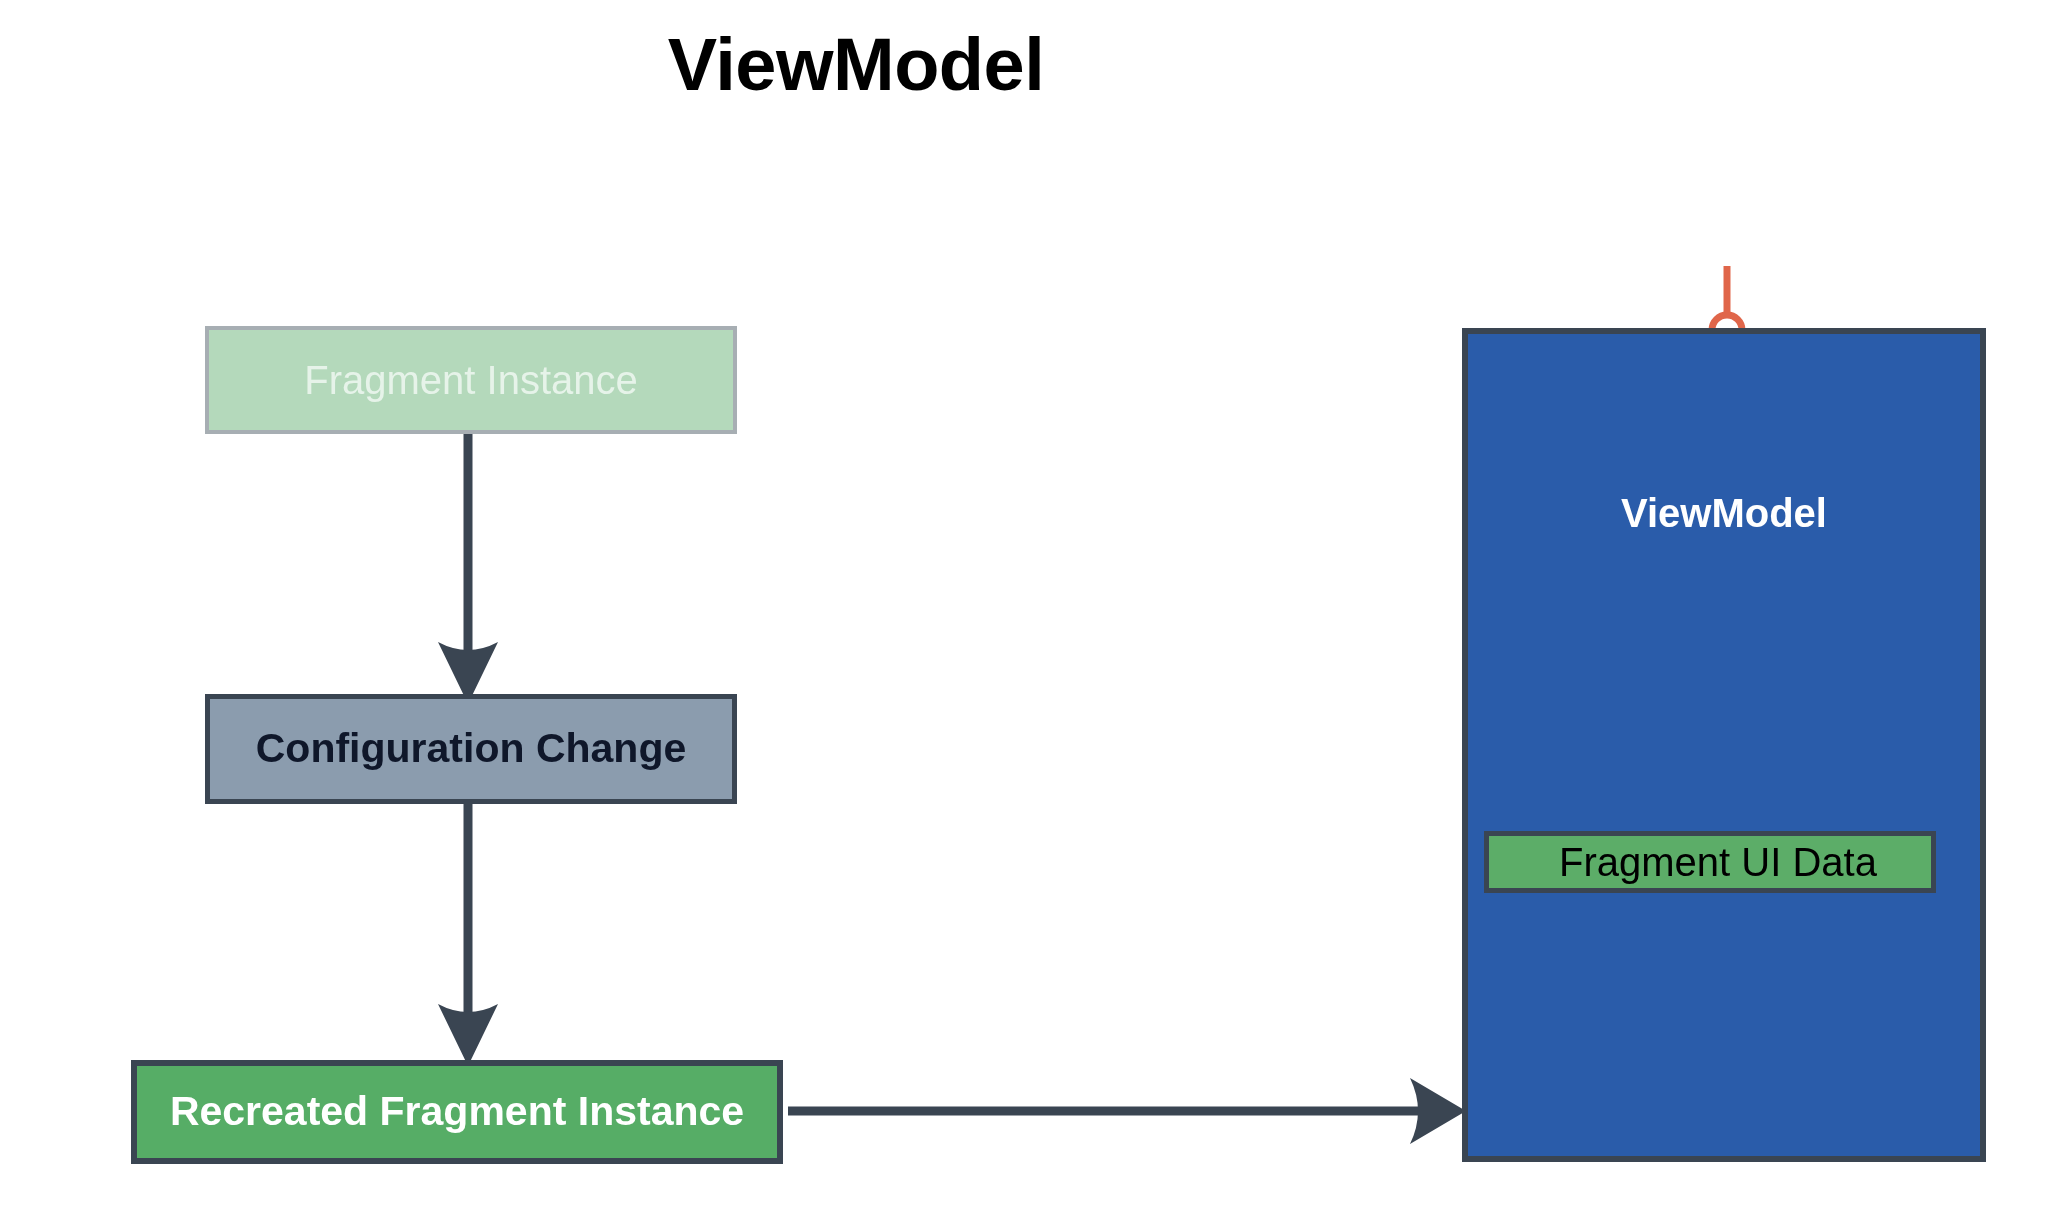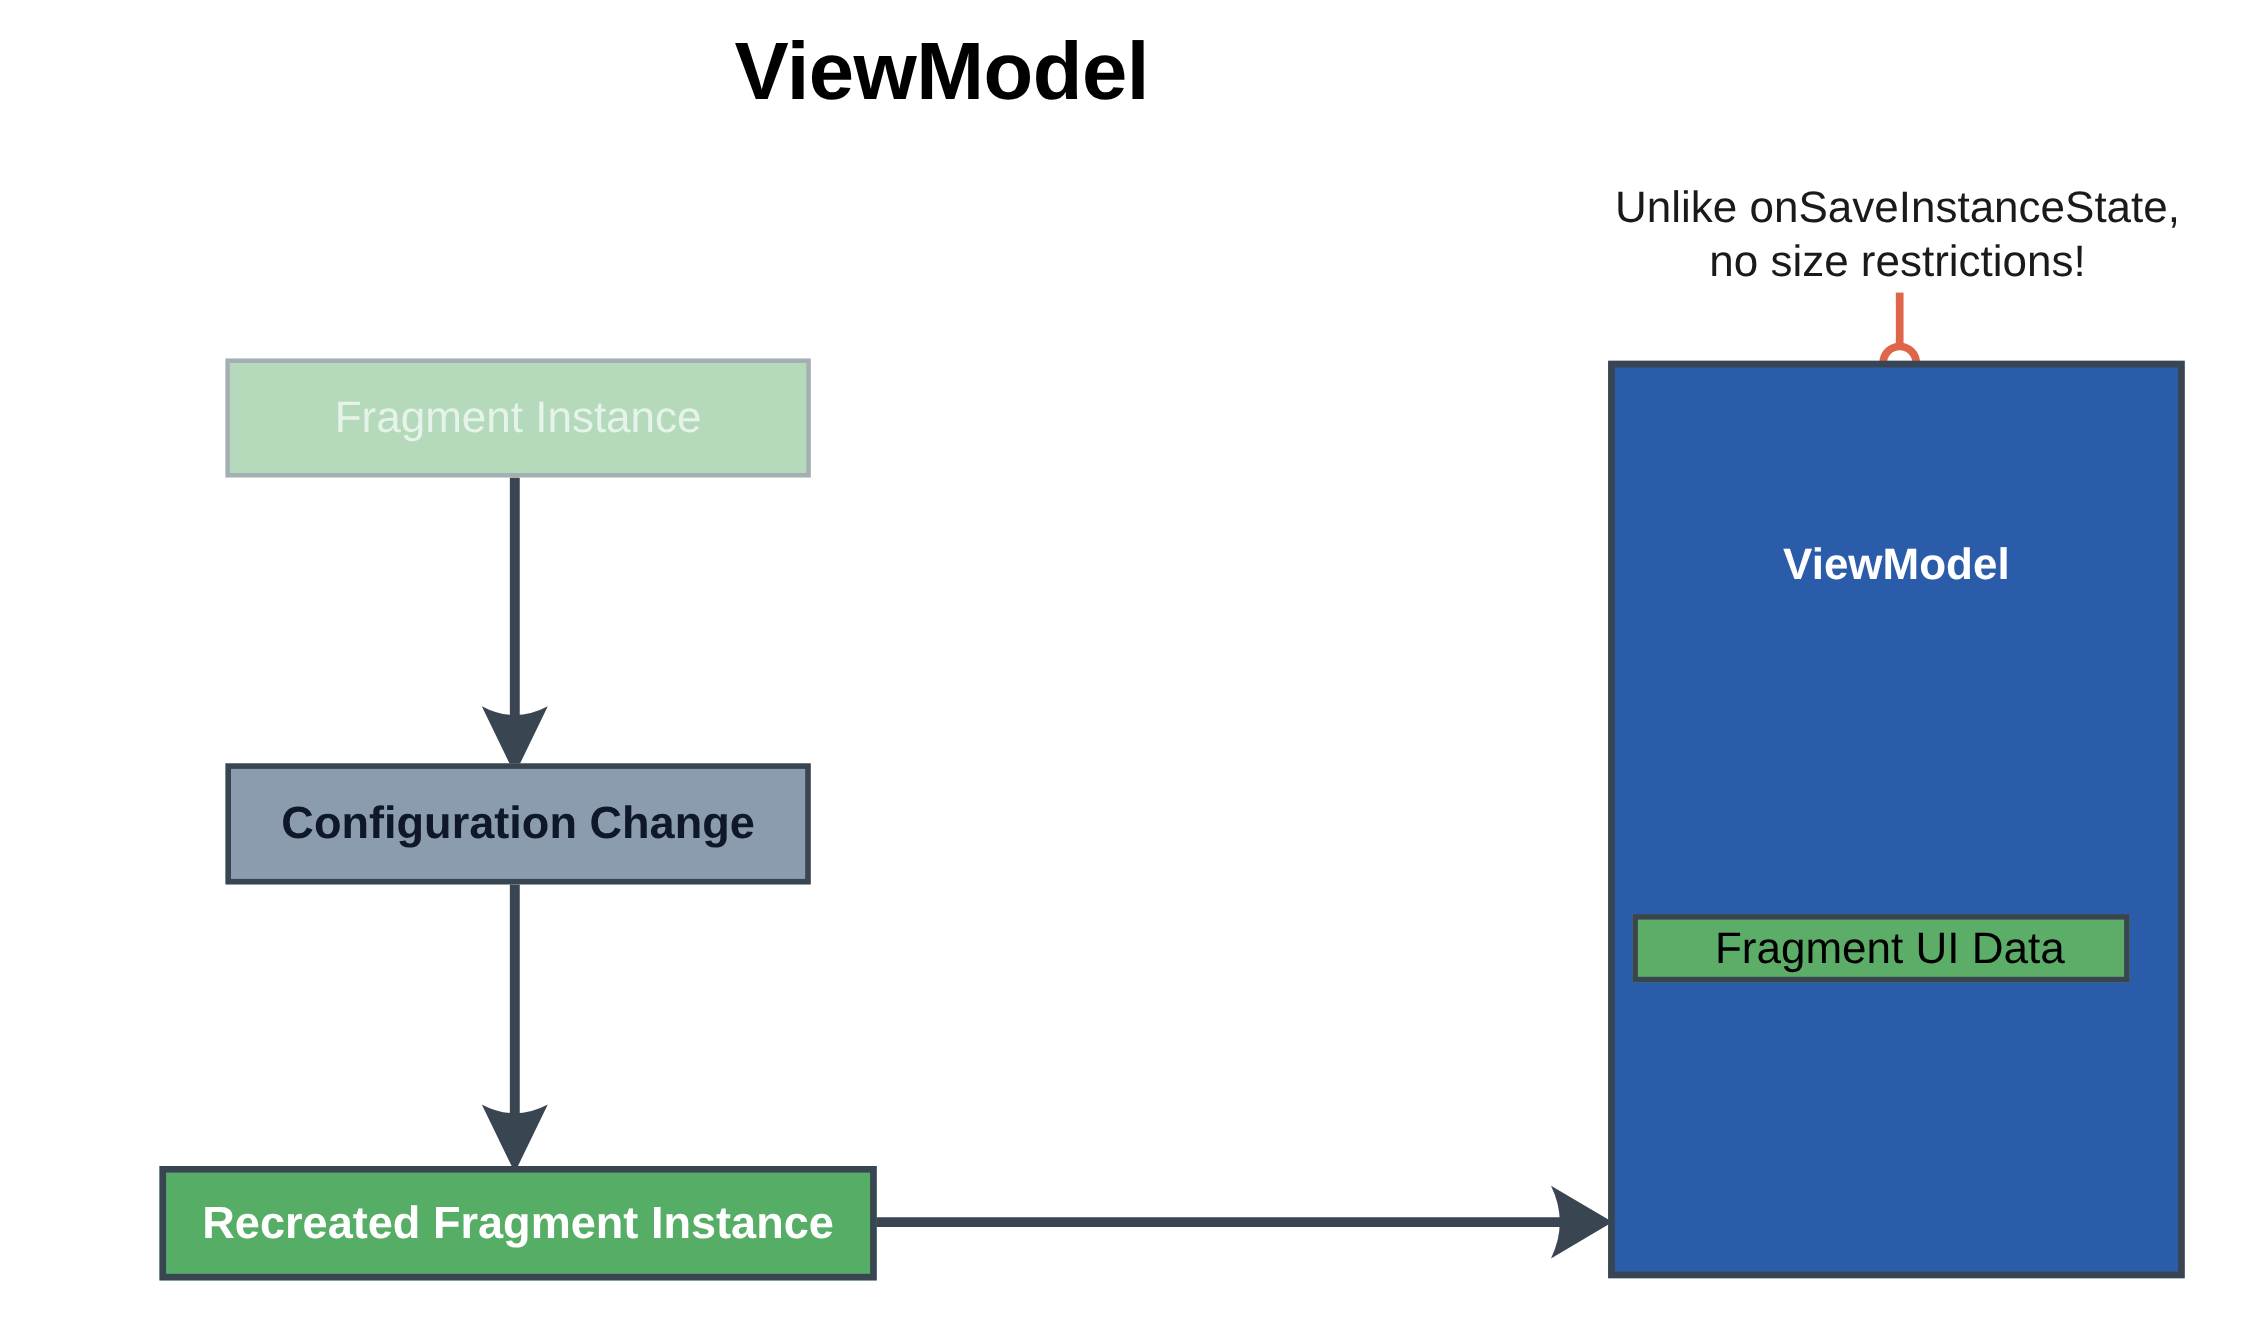--- a/index.html
+++ b/index.html
@@ -63,21 +63,21 @@
     width: 532px;
     height: 110px;
     background: #8b9cae;
     border: 5px solid #3a4552;
     color: #0f172a;
     font-size: 41px;
     font-weight: 700;
   }
 
   .node-recreated {
-    left: 145px;
+    left: 131px;
     top: 1060px;
     width: 652px;
     height: 104px;
     background: #56ad66;
     border: 6px solid #3a4552;
     color: #ffffff;
     font-size: 41px;
     font-weight: 600;
   }
 
@@ -170,24 +170,20 @@
       <line x1="788" y1="1111" x2="1430" y2="1111" stroke="#3a4552" stroke-width="9"></line>
       <path d="M 1410 1078 Q 1426 1111 1410 1144 L 1466 1111 Z" fill="#3a4552"></path>
     </g>
 
     <g>
       <line x1="1727" y1="266" x2="1727" y2="315" stroke="#e0664a" stroke-width="7"></line>
       <circle cx="1727" cy="330" r="15" fill="none" stroke="#e0664a" stroke-width="7"></circle>
     </g>
   </svg>
 
-  <div class="annotation">
-    <div>Unlike onSaveInstanceState,</div>
-    <div>no size restrictions!</div>
-  </div>
 
   <div class="node node-fragment-instance">Fragment Instance</div>
 
   <div class="node node-config-change">Configuration Change</div>
 
   <div class="node node-recreated">Recreated Fragment Instance</div>
 
   <div class="viewmodel-box">
     <div class="viewmodel-label">ViewModel</div>
     <div class="node-ui-data">Fragment UI Data</div>

